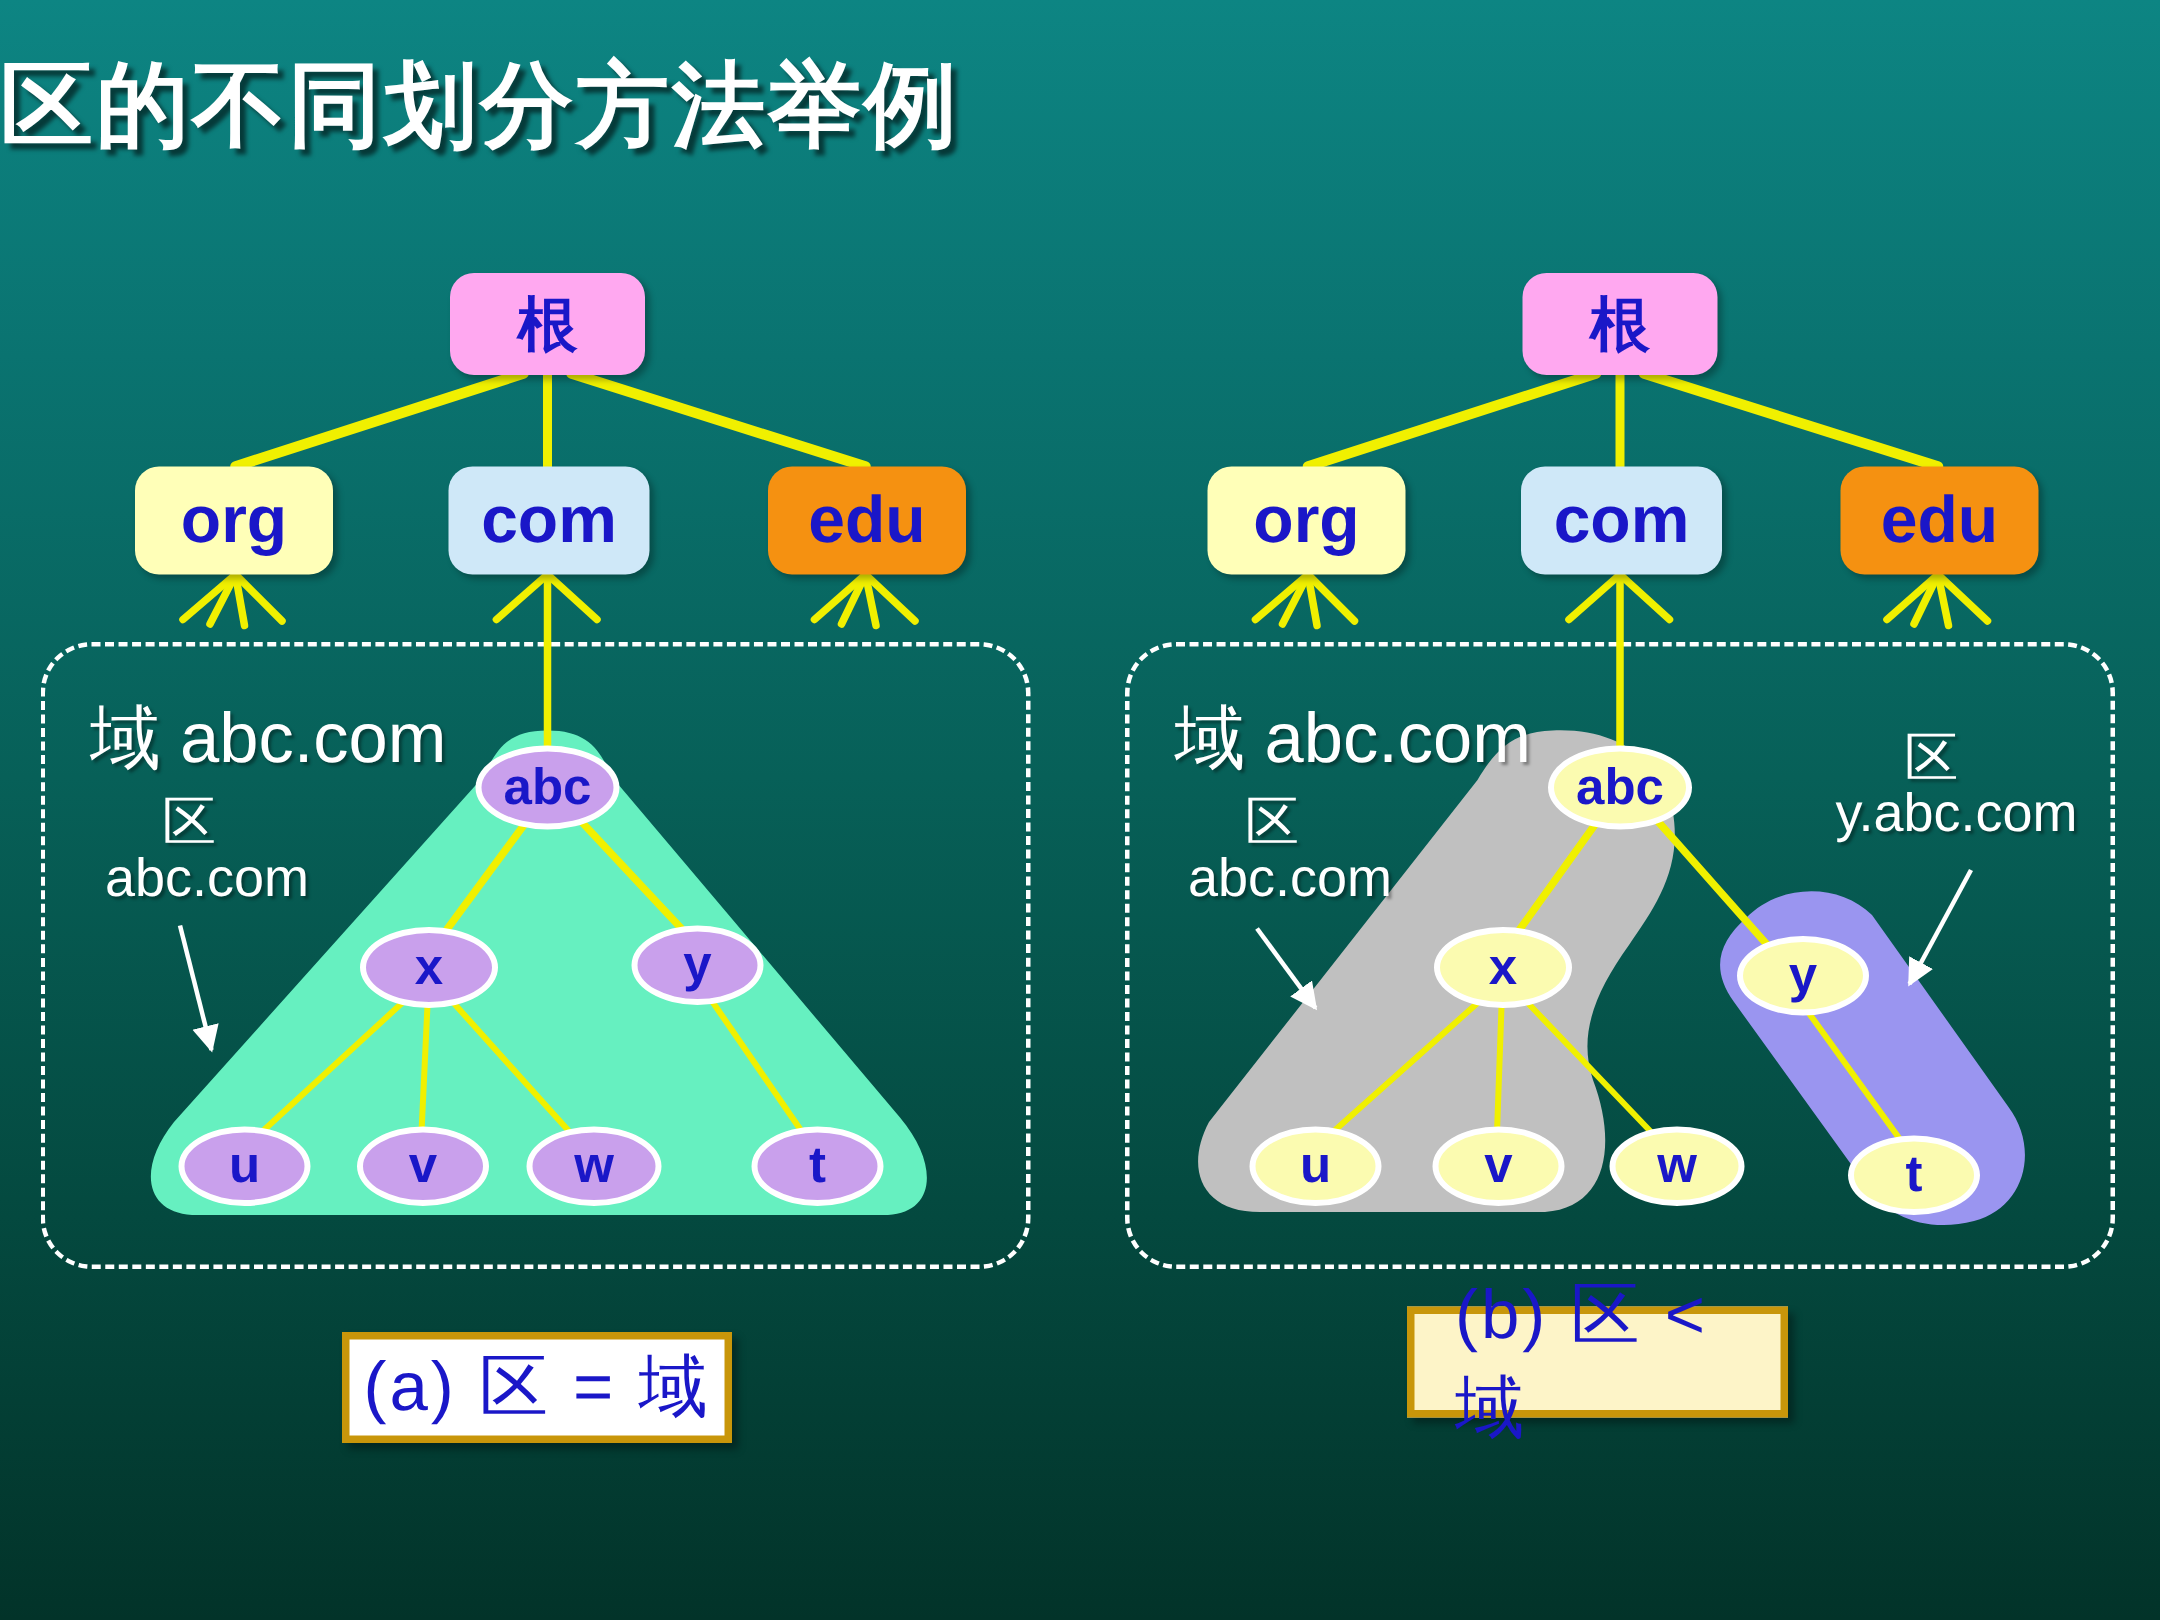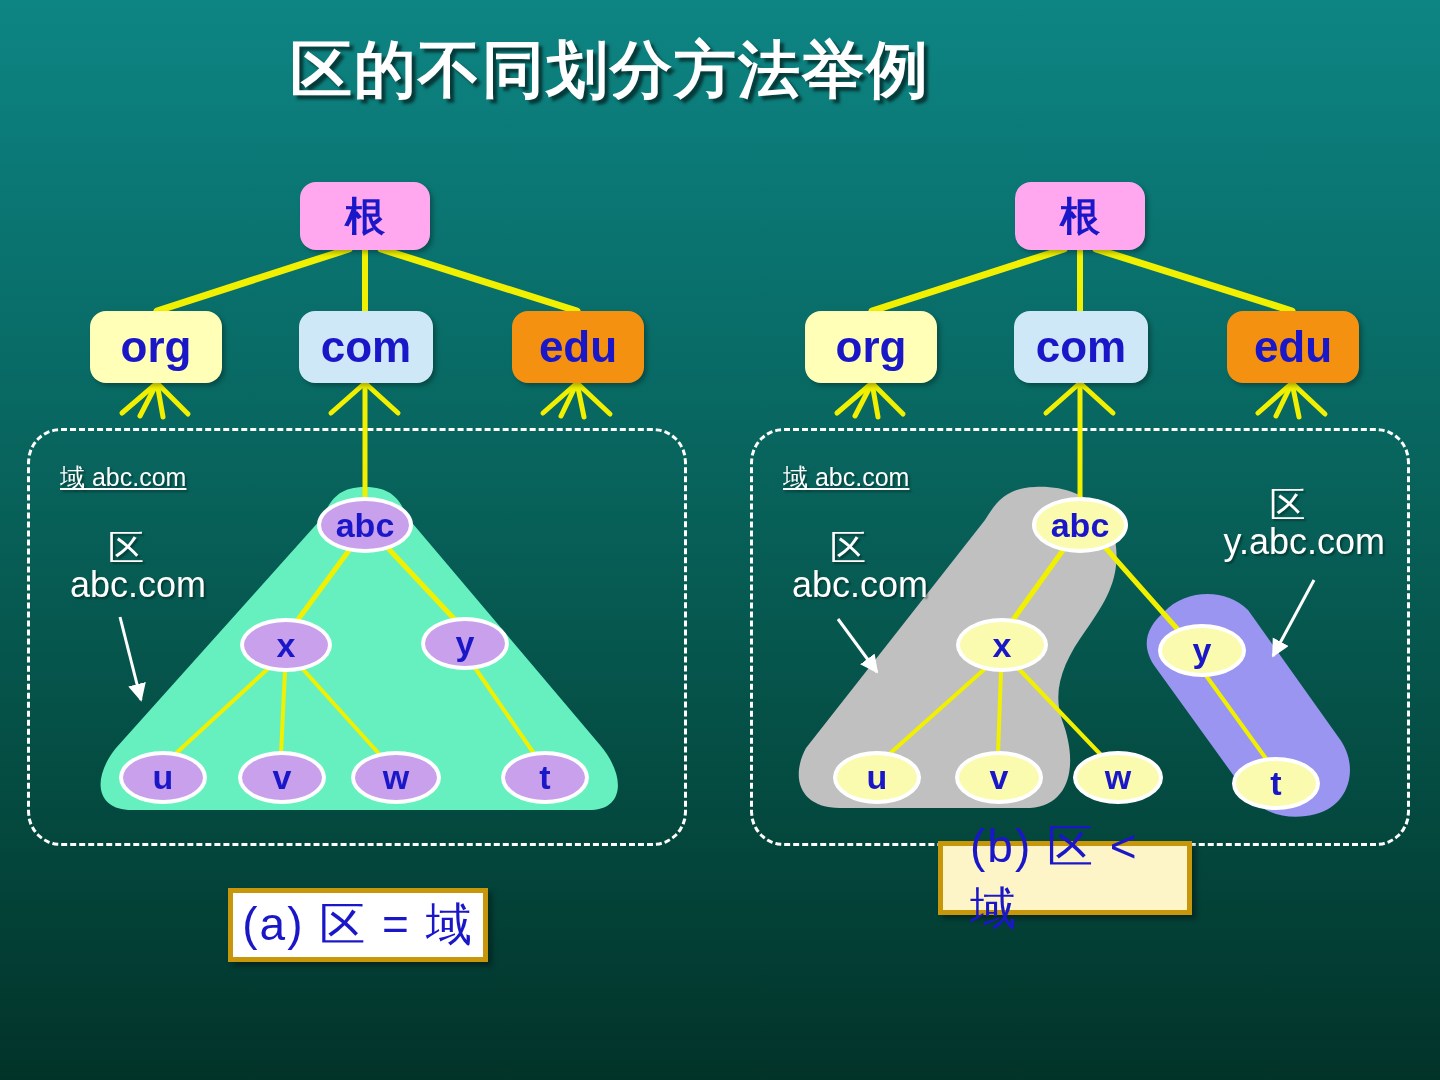--- a/index.html
+++ b/index.html
@@ -15,21 +15,20 @@
     background: linear-gradient(180deg, #0d8583 0%, #0a7370 22%, #076058 48%, #044a40 74%, #023329 100%);
     font-family: "Liberation Sans", "DejaVu Sans", sans-serif;
   }
 
   
   #title {
     position: absolute;
     top: 28px;
     left: 0;
     width: 1220px;
-    text-align: center;
     color: #ffffff;
     font-size: 62px;
     font-weight: bold;
     letter-spacing: 2px;
     text-shadow: 4px 4px 3px rgba(0,0,0,0.55);
     white-space: nowrap;
   }
 
   
   .svg-layer {
@@ -82,21 +81,21 @@
   }
 
   
   .anno {
     position: absolute;
     z-index: 5;
     color: #ffffff;
     white-space: nowrap;
     text-shadow: 2px 2px 2px rgba(0,0,0,0.35);
   }
-  .anno-domain { font-size: 25px; text-decoration: underline; }
+  .anno-domain { font-size: 47px; }
   .anno-zone {
     text-align: center;
     line-height: 1.02;
     font-size: 34px;
   }
   .anno-zone .zline1 { display: block; font-size: 36px; }
   .anno-zone .zline2 { display: block; font-size: 36px; text-align: right; }
 
   
   .caption {
@@ -319,17 +318,17 @@
       </marker>
     </defs>
     <line x1="120" y1="617" x2="141" y2="700" stroke="#ffffff" stroke-width="3" marker-end="url(#ah)"></line>
     <line x1="838" y1="619" x2="877" y2="672" stroke="#ffffff" stroke-width="3" marker-end="url(#ah)"></line>
     <line x1="1314" y1="580" x2="1273" y2="656" stroke="#ffffff" stroke-width="3" marker-end="url(#ah)"></line>
   </svg>
 
   <div class="caption" id="caption-a" style="left:228px; top:888px; width:260px; height:74px;">
     <span>(a) 区 = 域</span>
   </div>
-  <div class="caption" id="caption-b" style="left:938px; top:841px; width:254px; height:74px;padding-left:27px;">
+  <div class="caption" id="caption-b" style="left:938px; top:871px; width:254px; height:74px;padding-left:27px;">
     <span>(b) 区 &lt; 域</span>
   </div>
 
 </div>
 
 </body></html>

